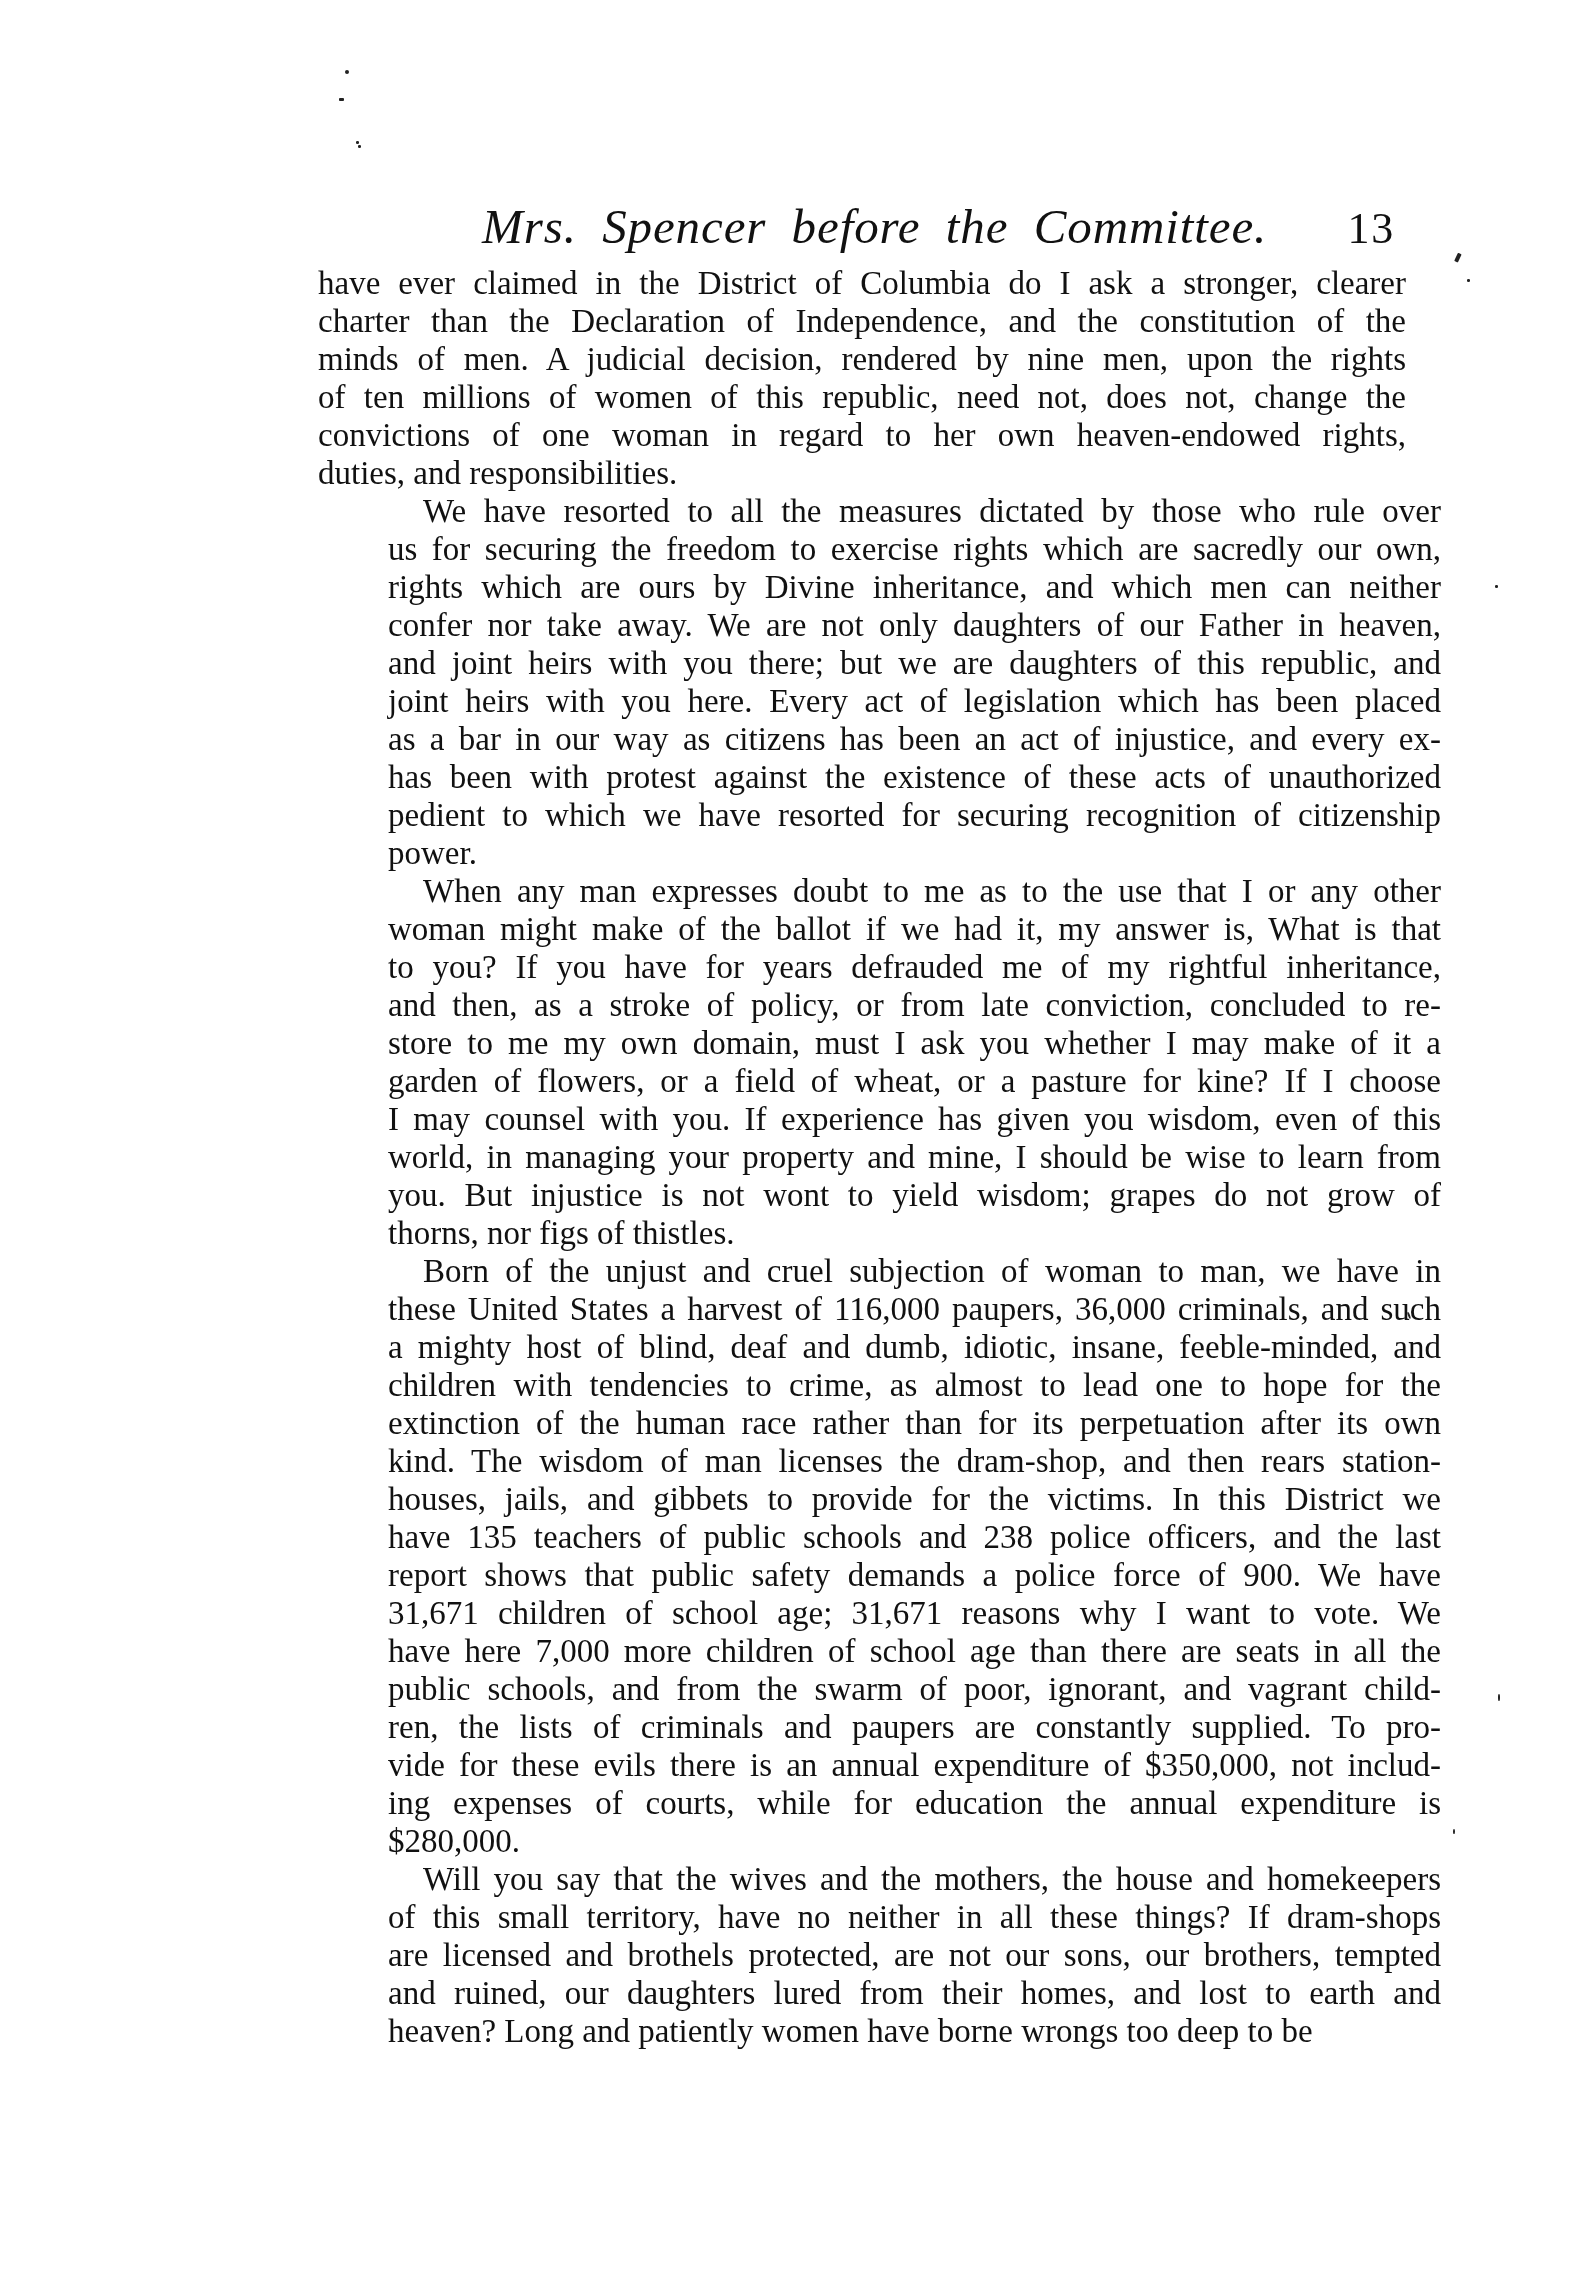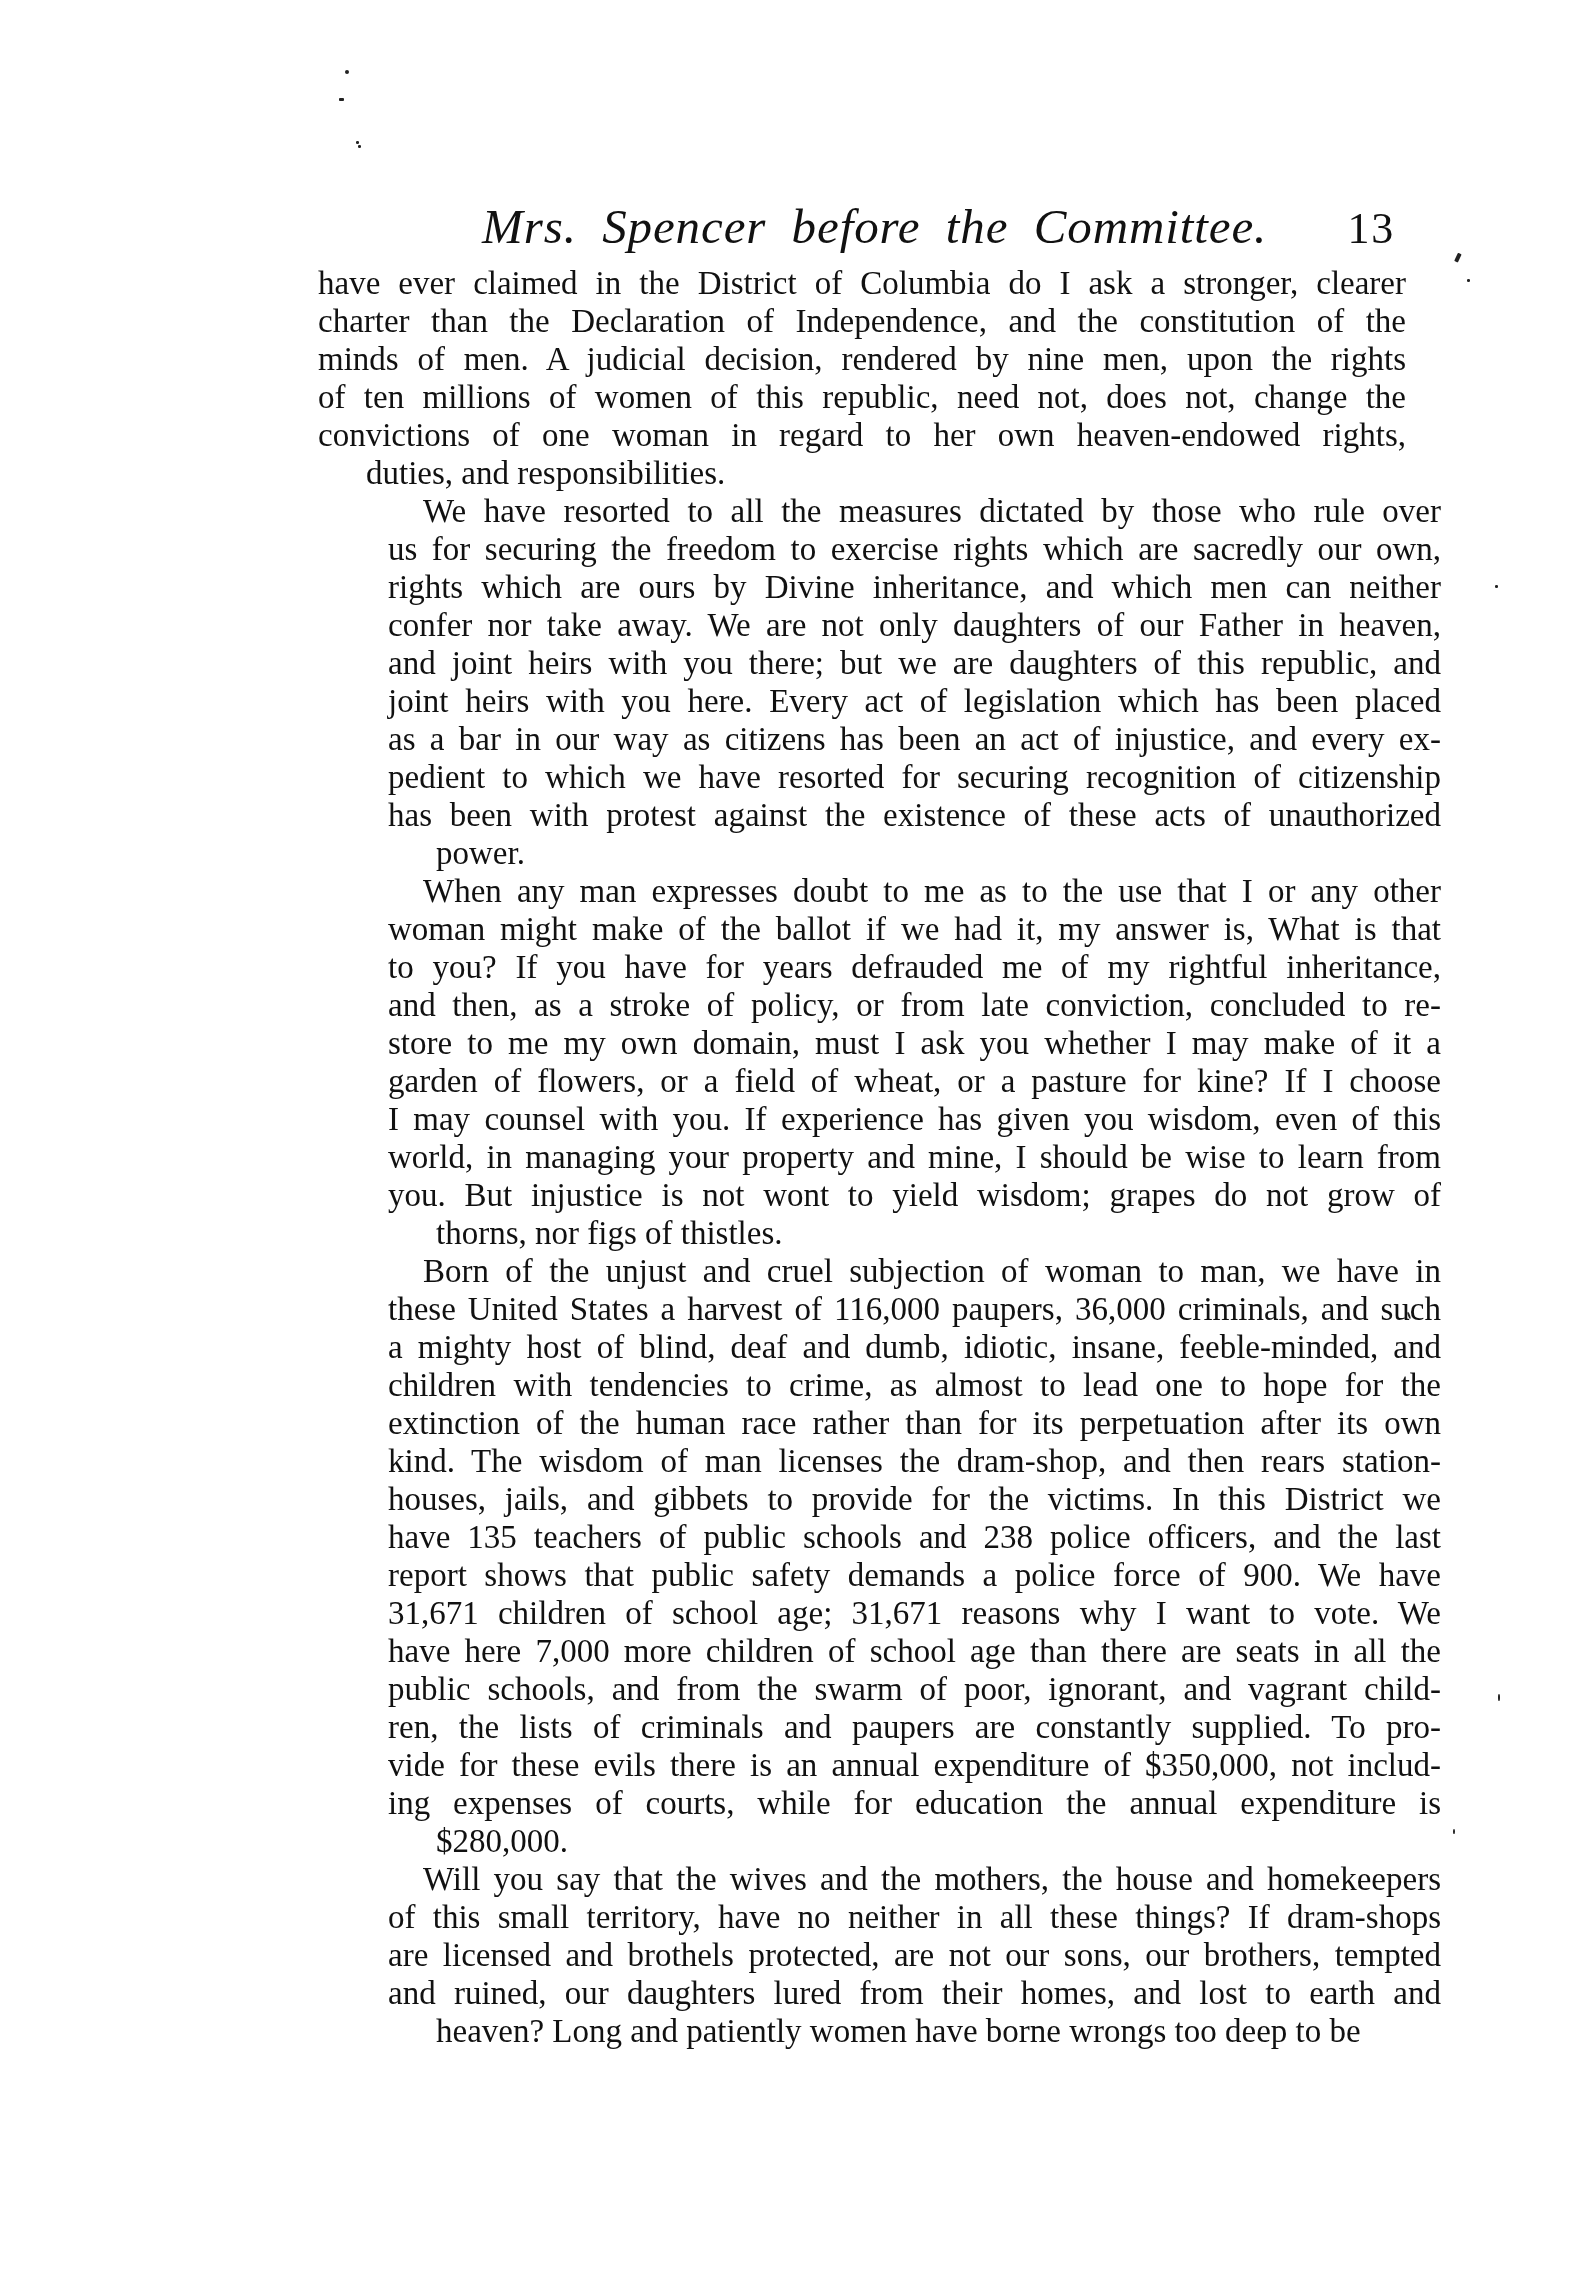--- a/index.html
+++ b/index.html
@@ -74,21 +74,21 @@
   }
   .line span.t {
     display: inline-block;
     width: 100%;
     text-align: justify;
     text-align-last: justify;
     white-space: normal;
   }
   .line.first { padding-left: 35px; }
   .line.first span.t { width: calc(100% - 0px); }
-  .line.last span.t { text-align-last: left; margin-left: 48px; }
+  .line.last span.t { text-align-last: left; }
   .speck {
     position: absolute;
     background: #222;
     border-radius: 50%;
   }
 </style>
 </head>
 <body>
 
 <div class="page">
@@ -119,22 +119,22 @@
         <div class="line last"><span class="t">duties, and responsibilities.</span></div>
       </div>
       <div class="para">
         <div class="line first"><span class="t">We have resorted to all the measures dictated by those who rule over</span></div>
         <div class="line"><span class="t">us for securing the freedom to exercise rights which are sacredly our own,</span></div>
         <div class="line"><span class="t">rights which are ours by Divine inheritance, and which men can neither</span></div>
         <div class="line"><span class="t">confer nor take away.  We are not only daughters of our Father in heaven,</span></div>
         <div class="line"><span class="t">and joint heirs with you there; but we are daughters of this republic, and</span></div>
         <div class="line"><span class="t">joint heirs with you here.  Every act of legislation which has been placed</span></div>
         <div class="line"><span class="t">as a bar in our way as citizens has been an act of injustice, and every ex-</span></div>
+        <div class="line"><span class="t">has been with protest against the existence of these acts of unauthorized</span></div>
         <div class="line"><span class="t">pedient to which we have resorted for securing recognition of citizenship</span></div>
-        <div class="line"><span class="t">has been with protest against the existence of these acts of unauthorized</span></div>
         <div class="line last"><span class="t">power.</span></div>
       </div>
       <div class="para">
         <div class="line first"><span class="t">When any man expresses doubt to me as to the use that I or any other</span></div>
         <div class="line"><span class="t">woman might make of the ballot if we had it, my answer is, What is that</span></div>
         <div class="line"><span class="t">to you?  If you have for years defrauded me of my rightful inheritance,</span></div>
         <div class="line"><span class="t">and then, as a stroke of policy, or from late conviction, concluded to re-</span></div>
         <div class="line"><span class="t">store to me my own domain, must I ask you whether I may make of it a</span></div>
         <div class="line"><span class="t">garden of flowers, or a field of wheat, or a pasture for kine?  If I choose</span></div>
         <div class="line"><span class="t">I may counsel with you.  If experience has given you wisdom, even of this</span></div>

